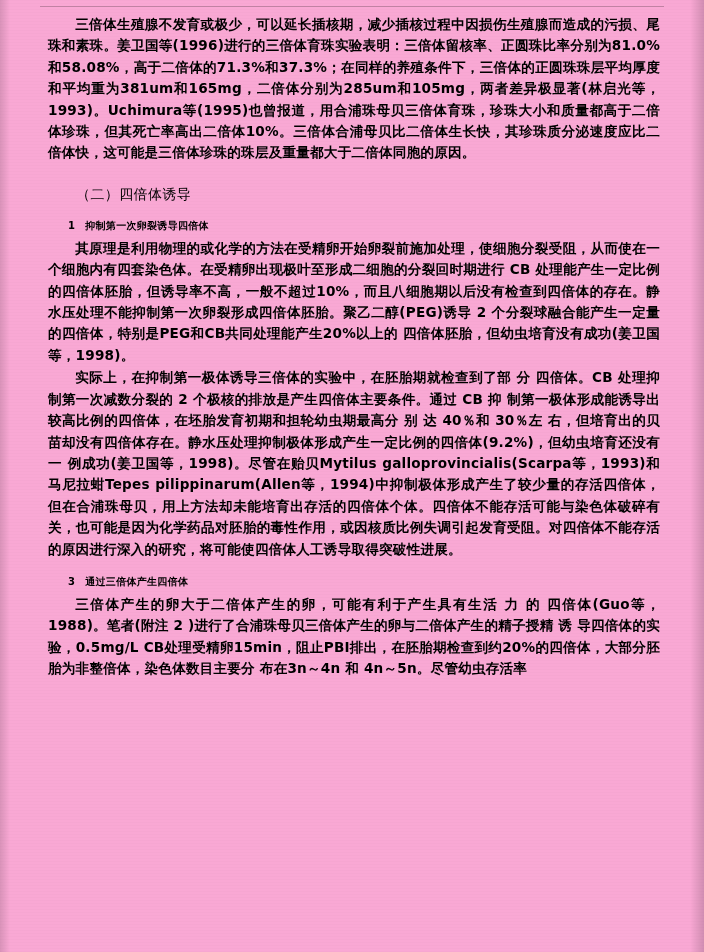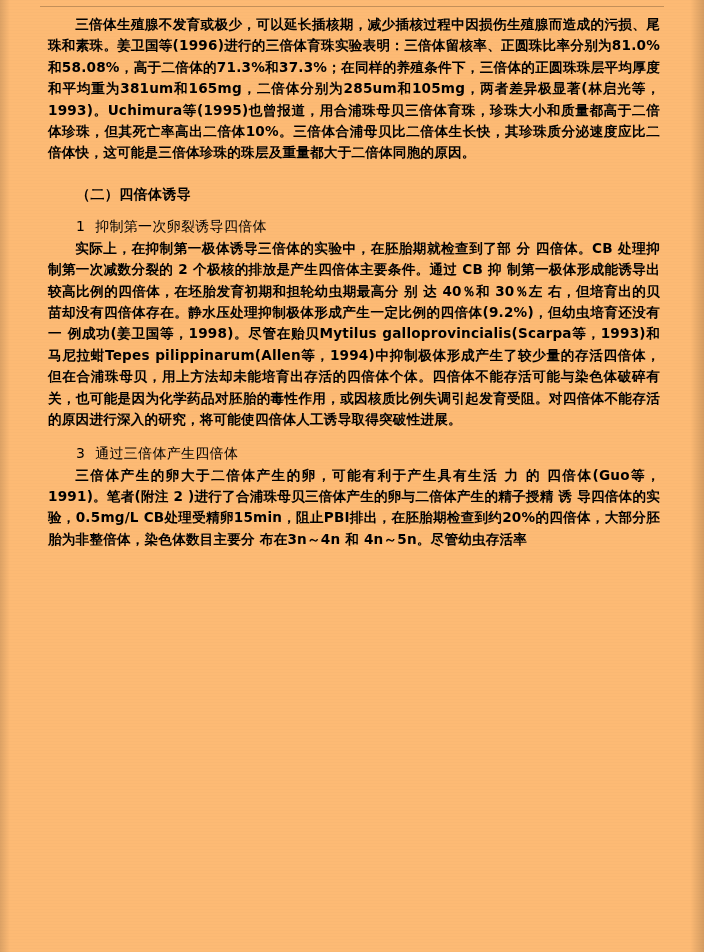--- a/index.html
+++ b/index.html
@@ -12,21 +12,21 @@
     height: 952px;
     font-family: "DejaVu Sans", "Liberation Sans", sans-serif;
     color: #000000;
     overflow: hidden;
     position: relative;
   }
   #page {
     width: 704px;
     height: 952px;
     position: relative;
-    background: #fdba74;
+    background: #f9a8d4;
     box-sizing: border-box;
     padding: 14px 44px 10px 48px;
   }
   
   .scan-edge-left {
     position: absolute;
     top: 0; left: 0;
     width: 10px; height: 952px;
     background: linear-gradient(to right, rgba(0,0,0,0.13), rgba(0,0,0,0.0));
     pointer-events: none;
@@ -61,29 +61,29 @@
     text-justify: inter-ideograph;
     letter-spacing: 0.2px;
     font-weight: 700;
     font-family: "DejaVu Sans", "Liberation Sans", sans-serif;
   }
   p.para.indent { text-indent: 2em; }
 
   h2.section-head {
     font-size: 14px;
     line-height: 20px;
-    font-weight: 700;
+    font-weight: 400;
     margin: 20px 0 10px 0;
     text-indent: 2em;
     letter-spacing: 0.4px;
   }
   h3.sub-head {
-    font-size: 14px;
+    font-size: 10px;
     line-height: 20px;
-    font-weight: 400;
+    font-weight: 700;
     margin: 12px 0 2px 0;
     text-indent: 2em;
     letter-spacing: 0.3px;
   }
   h3.sub-head .num {
     margin-right: 10px;
   }
 </style>
 </head>
 <body>
@@ -95,24 +95,25 @@
 
   <p class="para indent">三倍体生殖腺不发育或极少，可以延长插核期，减少插核过程中因损伤生殖腺而造成的污损、尾珠和素珠。姜卫国等(1996)进行的三倍体育珠实验表明：三倍体留核率、正圆珠比率分别为81.0%和58.08%，高于二倍体的71.3%和37.3%；在同样的养殖条件下，三倍体的正圆珠珠层平均厚度和平均重为381um和165mg，二倍体分别为285um和105mg，两者差异极显著(林启光等，1993)。Uchimura等(1995)也曾报道，用合浦珠母贝三倍体育珠，珍珠大小和质量都高于二倍体珍珠，但其死亡率高出二倍体10%。三倍体合浦母贝比二倍体生长快，其珍珠质分泌速度应比二倍体快，这可能是三倍体珍珠的珠层及重量都大于二倍体同胞的原因。</p>
 
   <h2 class="section-head">（二）四倍体诱导</h2>
 
 
   <h3 class="sub-head">
     <span class="num">1</span><span>抑制第一次卵裂诱导四倍体</span>
   </h3>
 
+  <p class="para indent">其原理是利用物理的或化学的方法在受精卵开始卵裂前施加处理，使细胞分裂受阻，从而使在一个细胞内有四套染色体。在受精卵出现极叶至形成二细胞的分裂回时期进行 CB 处理能产生一定比例的四倍体胚胎，但诱导率不高，一般不超过10%，而且八细胞期以后没有检查到四倍体的存在。静水压处理不能抑制第一次卵裂形成四倍体胚胎。聚乙二醇(PEG)诱导 2 个分裂球融合能产生一定量的四倍体，特别是PEG和CB共同处理能产生20%以上的 四倍体胚胎，但幼虫培育没有成功(姜卫国等，1998)。</p>
 
 
   <p class="para indent">实际上，在抑制第一极体诱导三倍体的实验中，在胚胎期就检查到了部 分 四倍体。CB 处理抑制第一次减数分裂的 2 个极核的排放是产生四倍体主要条件。通过 CB 抑 制第一极体形成能诱导出较高比例的四倍体，在坯胎发育初期和担轮幼虫期最高分 别 达 40％和 30％左 右，但培育出的贝苗却没有四倍体存在。静水压处理抑制极体形成产生一定比例的四倍体(9.2%)，但幼虫培育还没有 一 例成功(姜卫国等，1998)。尽管在贻贝Mytilus galloprovincialis(Scarpa等，1993)和马尼拉蚶Tepes pilippinarum(Allen等，1994)中抑制极体形成产生了较少量的存活四倍体，但在合浦珠母贝，用上方法却未能培育出存活的四倍体个体。四倍体不能存活可能与染色体破碎有关，也可能是因为化学药品对胚胎的毒性作用，或因核质比例失调引起发育受阻。对四倍体不能存活的原因进行深入的研究，将可能使四倍体人工诱导取得突破性进展。</p>
 
   <h3 class="sub-head">
     <span class="num">3</span><span>通过三倍体产生四倍体</span>
   </h3>
 
-  <p class="para indent">三倍体产生的卵大于二倍体产生的卵，可能有利于产生具有生活 力 的 四倍体(Guo等，1991)。笔者(附注 2 )进行了合浦珠母贝三倍体产生的卵与二倍体产生的精子授精 诱 导四倍体的实验，0.5mg/L CB处理受精卵15min，阻止PBI排出，在胚胎期检查到约20%的四倍体，大部分胚胎为非整倍体，染色体数目主要分 布在3n～4n 和 4n～5n。尽管幼虫存活率</p>
+  <p class="para indent">三倍体产生的卵大于二倍体产生的卵，可能有利于产生具有生活 力 的 四倍体(Guo等，1988)。笔者(附注 2 )进行了合浦珠母贝三倍体产生的卵与二倍体产生的精子授精 诱 导四倍体的实验，0.5mg/L CB处理受精卵15min，阻止PBI排出，在胚胎期检查到约20%的四倍体，大部分胚胎为非整倍体，染色体数目主要分 布在3n～4n 和 4n～5n。尽管幼虫存活率</p>
 
   <div class="scan-noise"></div>
 </div>
 
 </body></html>

